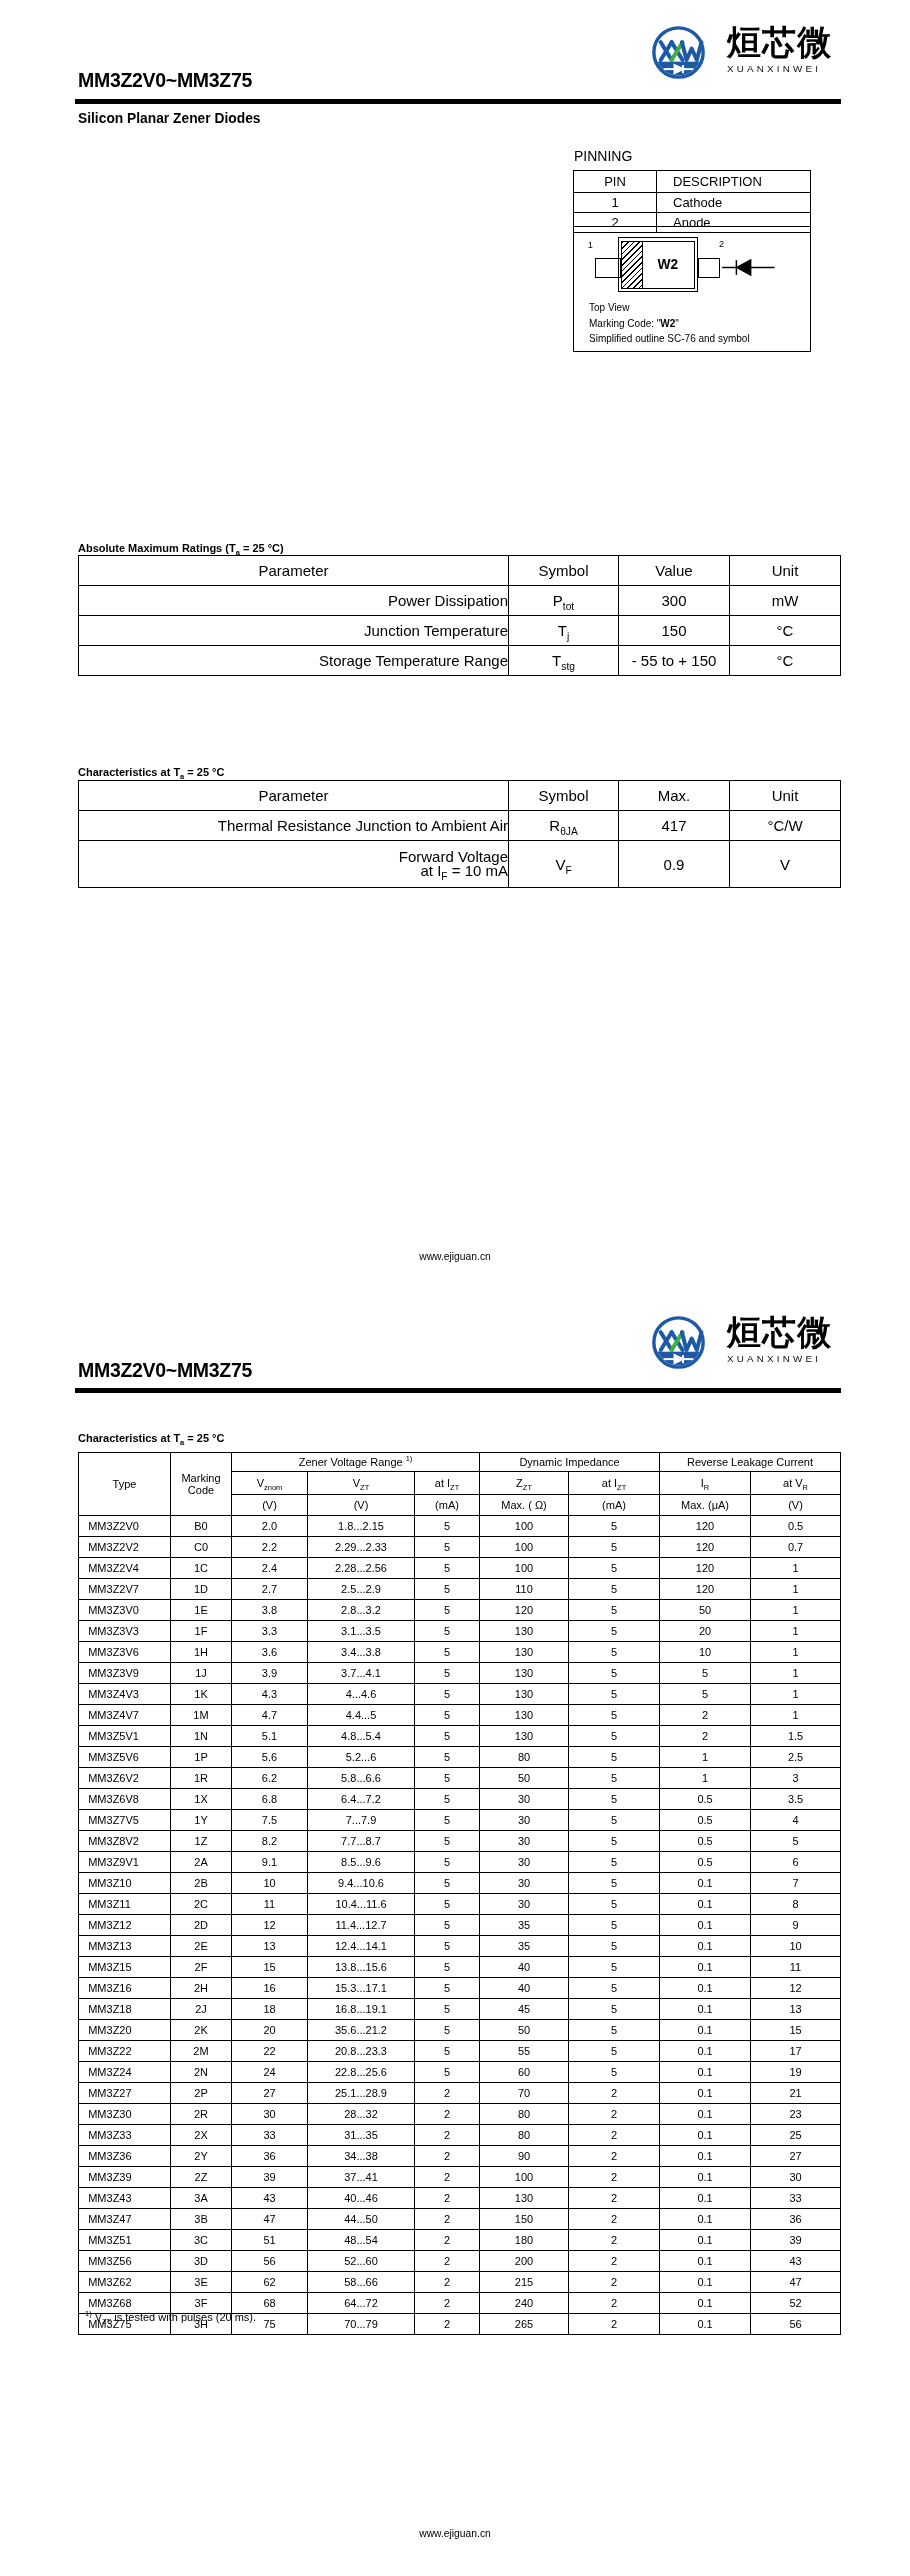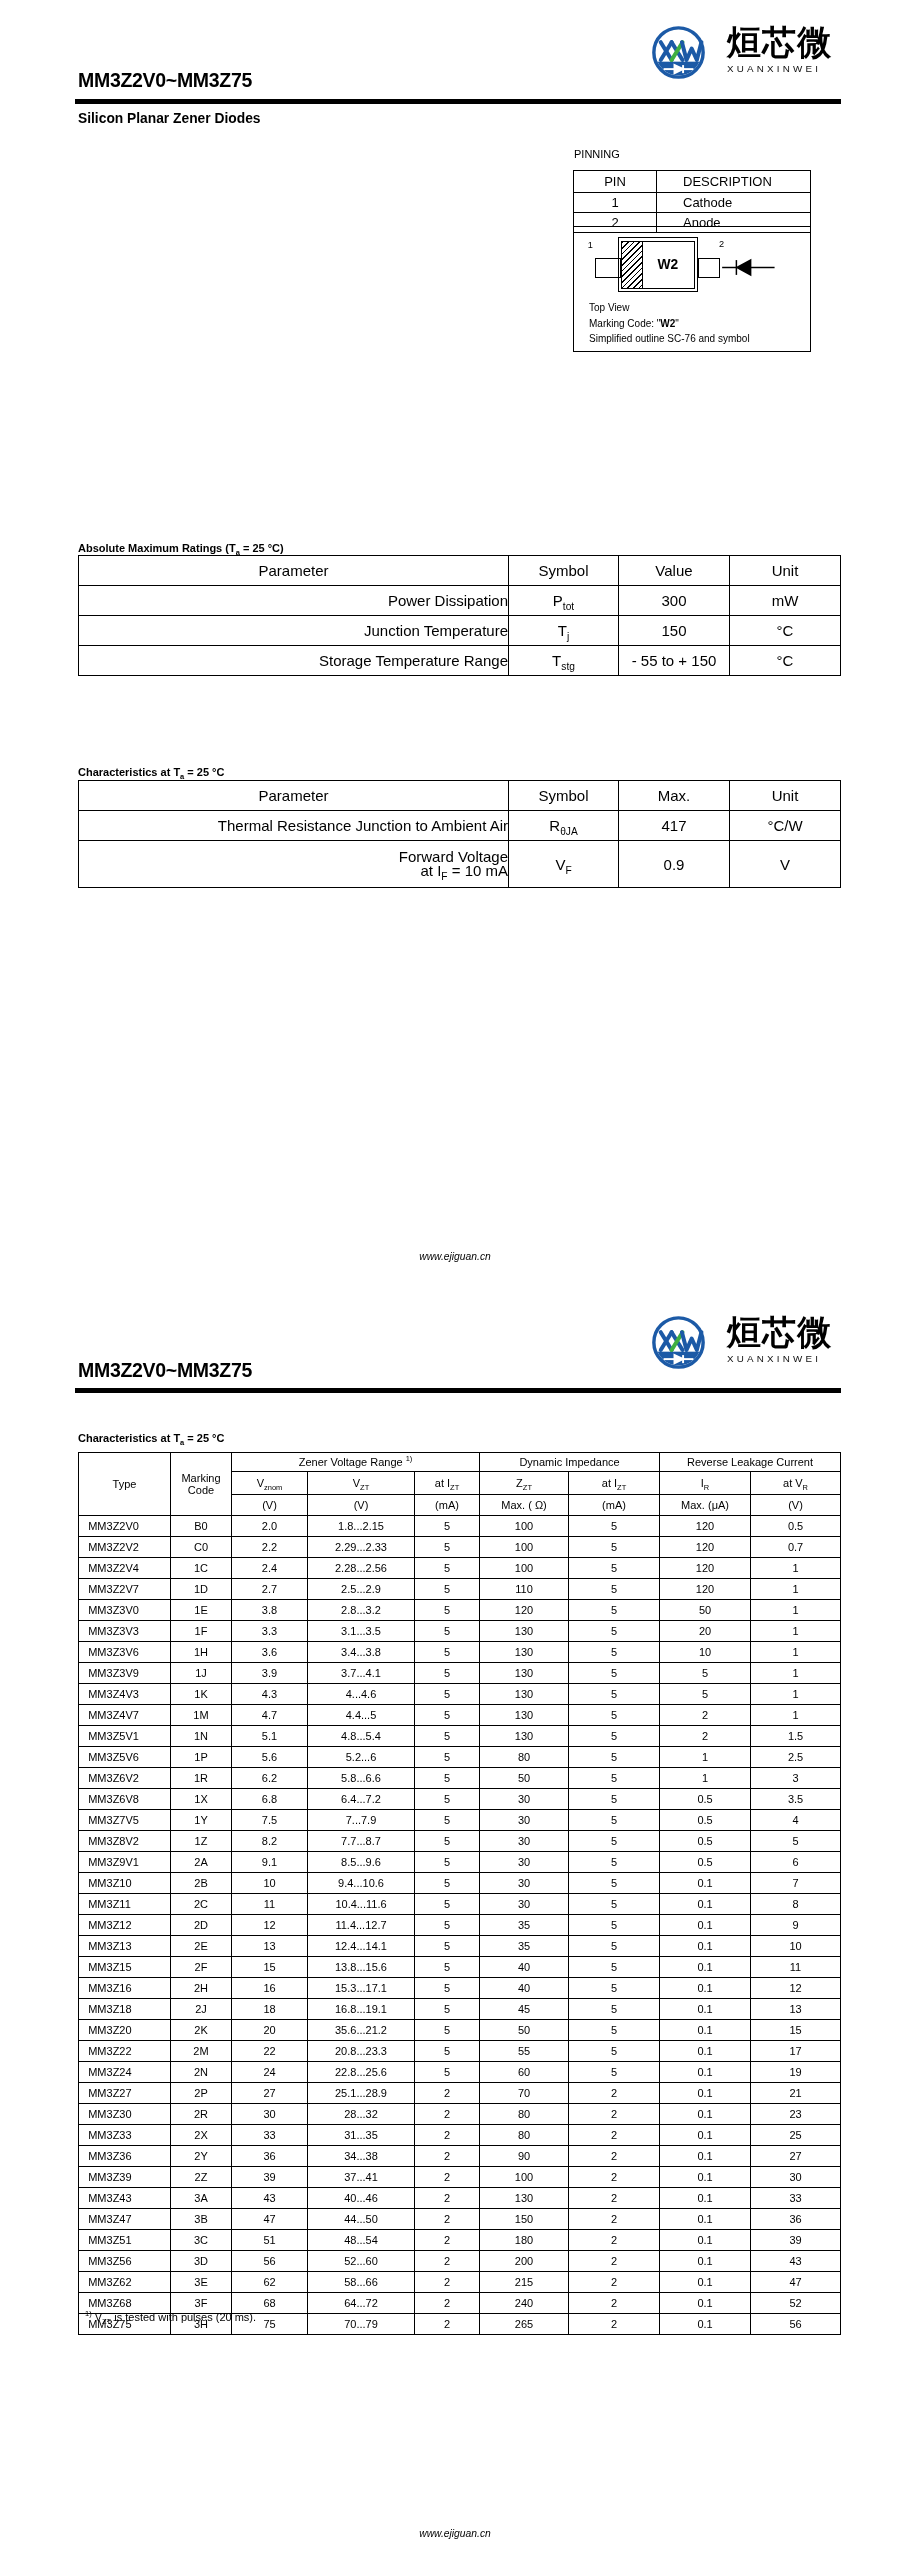--- a/index.html
+++ b/index.html
@@ -9,39 +9,39 @@
     margin:0 auto;overflow:hidden;
   }
   .abs{position:absolute;}
   sub{font-size:68%;line-height:0;}
   sup{font-size:68%;line-height:0;}
 
   .doc-title{font-size:19.5px;font-weight:bold;letter-spacing:-0.3px;white-space:nowrap;}
   .rule{background:#000;height:5.2px;width:766px;left:75px;}
   .subtitle{font-size:13.8px;font-weight:bold;}
   .section-heading{font-size:11px;font-weight:bold;white-space:nowrap;}
-  .small-label{font-size:11px;}
+  .small-label{font-size:14px;}
 
   
   .logo{display:flex;align-items:flex-start;gap:21px;}
   .logo-text{display:flex;flex-direction:column;}
   .logo-cn{font-size:34px;font-weight:bold;line-height:1.05;letter-spacing:1.1px;white-space:nowrap;}
   .logo-en{font-size:9.8px;font-weight:500;letter-spacing:3.2px;margin-top:2.3px;white-space:nowrap;color:#111;}
 
   
   table{border-collapse:collapse;table-layout:fixed;background:#fff;}
   td,th{border:0.6px solid #000;border-top-width:1.1px;border-bottom-width:1.1px;
         text-align:center;vertical-align:middle;font-weight:normal;
         padding:0;overflow:hidden;}
   table{border:1.7px solid #000;}
 
   .pin-table{width:236px;font-size:13px;margin-top:9px;}
   .pin-table th,.pin-table td{height:19px;}
   .pin-table th{height:20.7px;}
-  .pin-table th:last-child,.pin-table td:last-child{text-align:left;padding-left:26px;}
+  .pin-table th:last-child,.pin-table td:last-child{text-align:left;padding-left:16px;}
   .pin-table td:first-child,.pin-table th:first-child{text-align:center;}
 
   .spec-table{width:762px;font-size:15px;border-radius:16px;}
   .spec-table th{height:29px;}
   .spec-table td{height:29px;}
   .spec-table td:first-child{text-align:right;padding-left:25px;line-height:13.8px;}
   .char1-table td.tall{height:46px;}
 
   .big-table{width:761px;font-size:11px;}
   .big-table th{font-size:11px;}
@@ -58,21 +58,21 @@
   .pkg-body-inner{position:absolute;left:2.3px;top:2.3px;right:2.3px;bottom:2.3px;border:0.9px solid #000;}
   .pkg-hatch{position:absolute;left:0;top:0;bottom:0;width:19.5px;border-right:0.9px solid #000;
      background:repeating-linear-gradient(135deg,#000 0px,#000 1.1px,transparent 1.1px,transparent 4px);}
   .pkg-marking{position:absolute;left:19.5px;right:0;top:0;bottom:0;display:flex;align-items:center;justify-content:center;
      font-size:13.8px;font-weight:bold;}
   .pkg-pin-num{position:absolute;font-size:9.2px;}
   .pkg-captions{position:absolute;left:15px;top:73px;font-size:10px;line-height:15.5px;}
   .features{font-size:11px;line-height:27px;}
   .features .feat-head{font-weight:bold;font-size:10.6px;}
   .features .indent{padding-left:8px;}
-  .footer{width:100%;text-align:center;font-size:10.3px;font-style:italic;}
+  .footer{width:100%;text-align:center;font-size:10.3px;}
   .footnote{font-size:11px;}
 </style>
 </head>
 <body>
 
 <div class="page">
 
   <div class="abs doc-title" style="left:78px;top:69px;">MM3Z2V0~MM3Z75</div>
 
   <div class="abs logo" style="left:651px;top:25px;">

